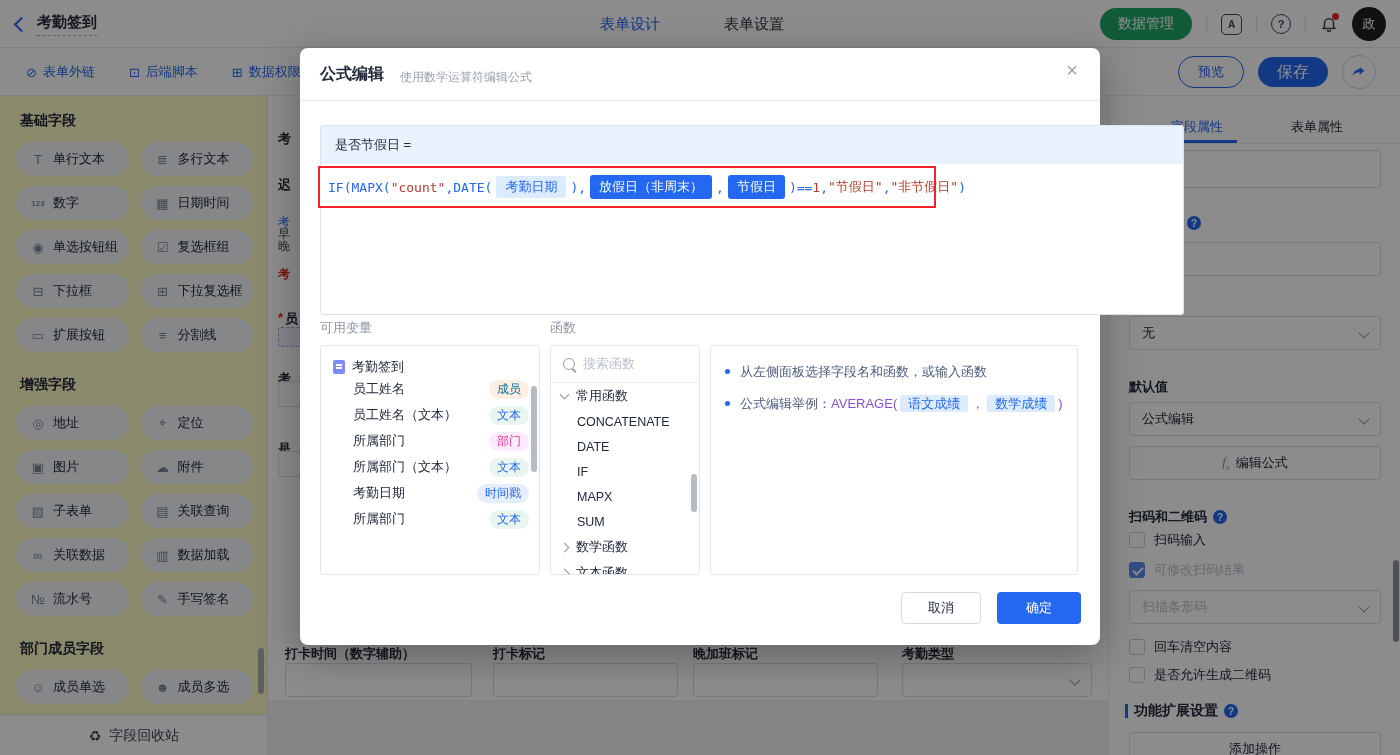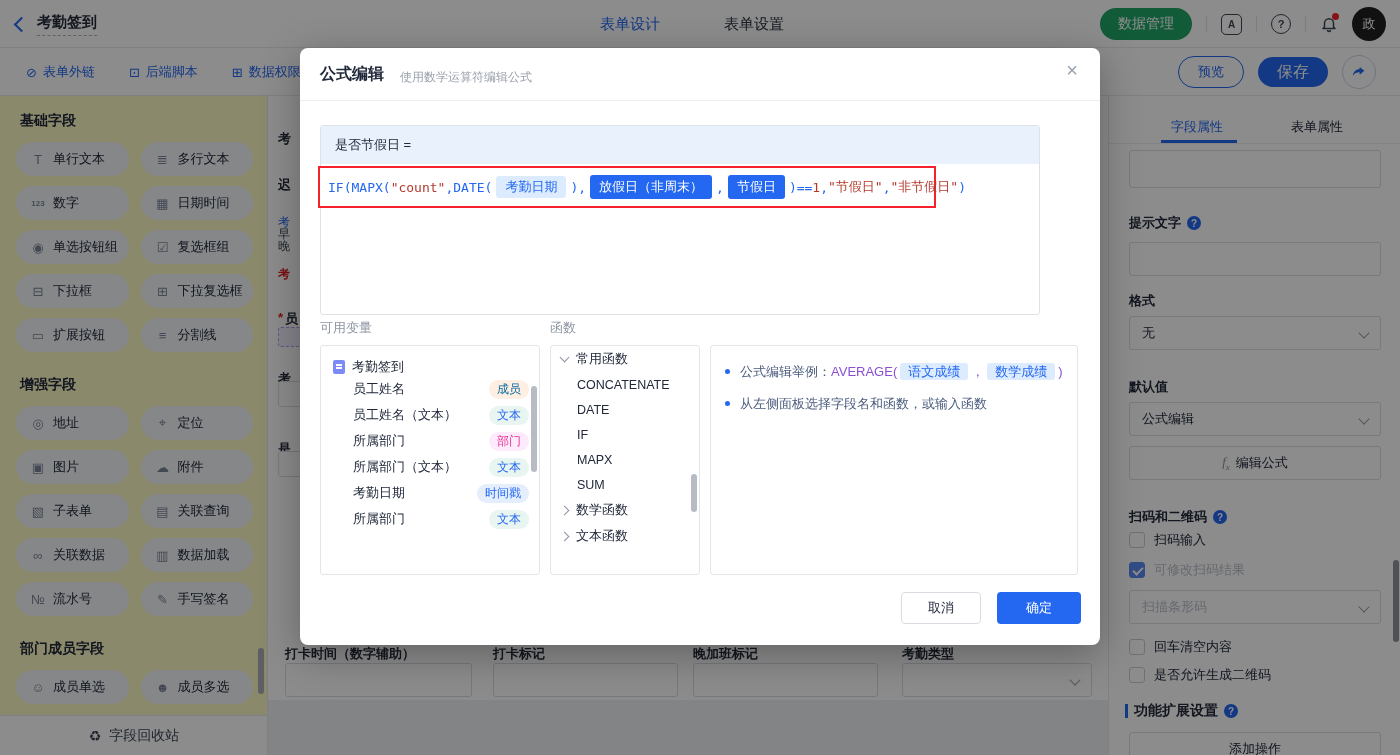--- a/index.html
+++ b/index.html
@@ -79,21 +79,21 @@
   .ext-head{position:absolute;left:16px;font-size:14px;font-weight:bold;display:flex;align-items:center;gap:6px;}
   .ext-bar{width:3px;height:14px;background:#2468f2;display:inline-block;}
   .win-scroll{position:absolute;right:1px;top:464px;width:6px;height:82px;border-radius:3px;background:#8f949d;}
   
   .overlay{position:absolute;inset:0;background:rgba(0,0,0,0.45);z-index:50;}
   .modal{position:absolute;left:300px;top:48px;width:800px;height:597px;background:#fff;border-radius:8px;z-index:100;box-shadow:0 10px 40px rgba(0,0,0,.3);}
   .m-title{position:absolute;left:20px;top:16px;font-size:16px;font-weight:bold;color:#20283a;}
   .m-sub{position:absolute;left:100px;top:21px;font-size:12px;color:#9aa1ad;}
   .m-close{position:absolute;right:22px;top:12px;font-size:20px;color:#98a1b3;cursor:pointer;line-height:1;}
   .m-divider{position:absolute;left:0;top:52px;width:800px;height:1px;background:#ecedf0;}
-  .fbox{position:absolute;left:20px;top:77px;width:720px;height:190px;border:1px solid #dfe3e8;border-radius:3px;box-sizing:border-box;background:#fff;}
+  .fbox{position:absolute;left:20px;top:77px;width:864px;height:190px;border:1px solid #dfe3e8;border-radius:3px;box-sizing:border-box;background:#fff;}
   .fbox-strip{height:38px;background:#e9f1fc;display:flex;align-items:center;padding-left:14px;font-size:13px;color:#20283a;border-radius:3px 3px 0 0;}
   .fline{position:absolute;left:18px;top:118px;width:618px;height:42px;border:2px solid #f5222d;box-sizing:border-box;display:flex;align-items:center;padding-left:8px;font-family:"DejaVu Sans Mono","Liberation Mono",monospace;font-size:13px;white-space:nowrap;background:#fff;}
   .tok-fn{color:#2468f2;}
   .tok-str{color:#b3392b;}
   .tok-num{color:#b3392b;}
   .tok-chip{background:#dcebfd;color:#2468f2;border-radius:3px;padding:2px 9px;margin:0 4px;font-size:13px;}
   .tok-chipsolid{background:#2468f2;color:#fff;border-radius:3px;padding:3px 9px;margin:0 4px;font-size:13px;}
   .m-seclabel{position:absolute;font-size:13px;color:#8d95a3;}
   .m-subbox{position:absolute;top:297px;height:230px;border:1px solid #e2e5ea;border-radius:3px;box-sizing:border-box;background:#fff;overflow:hidden;}
   .vb-tabs{height:36px;border-bottom:1px solid #ecedf0;display:flex;align-items:center;justify-content:space-between;padding:0 14px;font-size:13px;}
@@ -456,20 +456,24 @@
           </div>
           <div class="vb-row">
             <span>所属部门</span>
             <span class="badge text">文本</span>
           </div>
         </div>
       <div class="box-scroll" style="top:40px;height:86px;"></div>
     </div>
 
     <div class="m-subbox" style="left:250px;width:150px;">
+      <div class="fn-search">
+        <span class="lens"></span>
+        <span class="fn-ph">搜索函数</span>
+      </div>
       <div id="func-tree">
           <div class="fn-group">
             <i class="tchev open"></i>
             <span>常用函数</span>
           </div>
           <div class="fn-item">CONCATENATE</div>
           <div class="fn-item">DATE</div>
           <div class="fn-item">IF</div>
           <div class="fn-item">MAPX</div>
           <div class="fn-item">SUM</div>
@@ -481,25 +485,25 @@
             <i class="tchev closed"></i>
             <span>文本函数</span>
           </div>
         </div>
       <div class="box-scroll" style="top:128px;height:38px;"></div>
     </div>
 
     <div class="m-subbox" style="left:410px;width:368px;padding:16px 14px;">
       <div class="tip-line">
         <span class="tip-dot"></span>
-        <span id="tip-example"><span>公式编辑举例：</span><span class="tip-fn">AVERAGE(</span><span class="tip-chip">语文成绩</span><span class="tip-fn">，</span><span class="tip-chip">数学成绩</span><span class="tip-fn">)</span></span>
+        <span>从左侧面板选择字段名和函数，或输入函数</span>
       </div>
       <div class="tip-line">
         <span class="tip-dot"></span>
-        <span>从左侧面板选择字段名和函数，或输入函数</span>
+        <span id="tip-example"><span>公式编辑举例：</span><span class="tip-fn">AVERAGE(</span><span class="tip-chip">语文成绩</span><span class="tip-fn">，</span><span class="tip-chip">数学成绩</span><span class="tip-fn">)</span></span>
       </div>
     </div>
 
     <div class="m-btn m-cancel">取消</div>
     <div class="m-btn m-ok">确定</div>
   </section>
 
 </div>
 
 </body></html>

